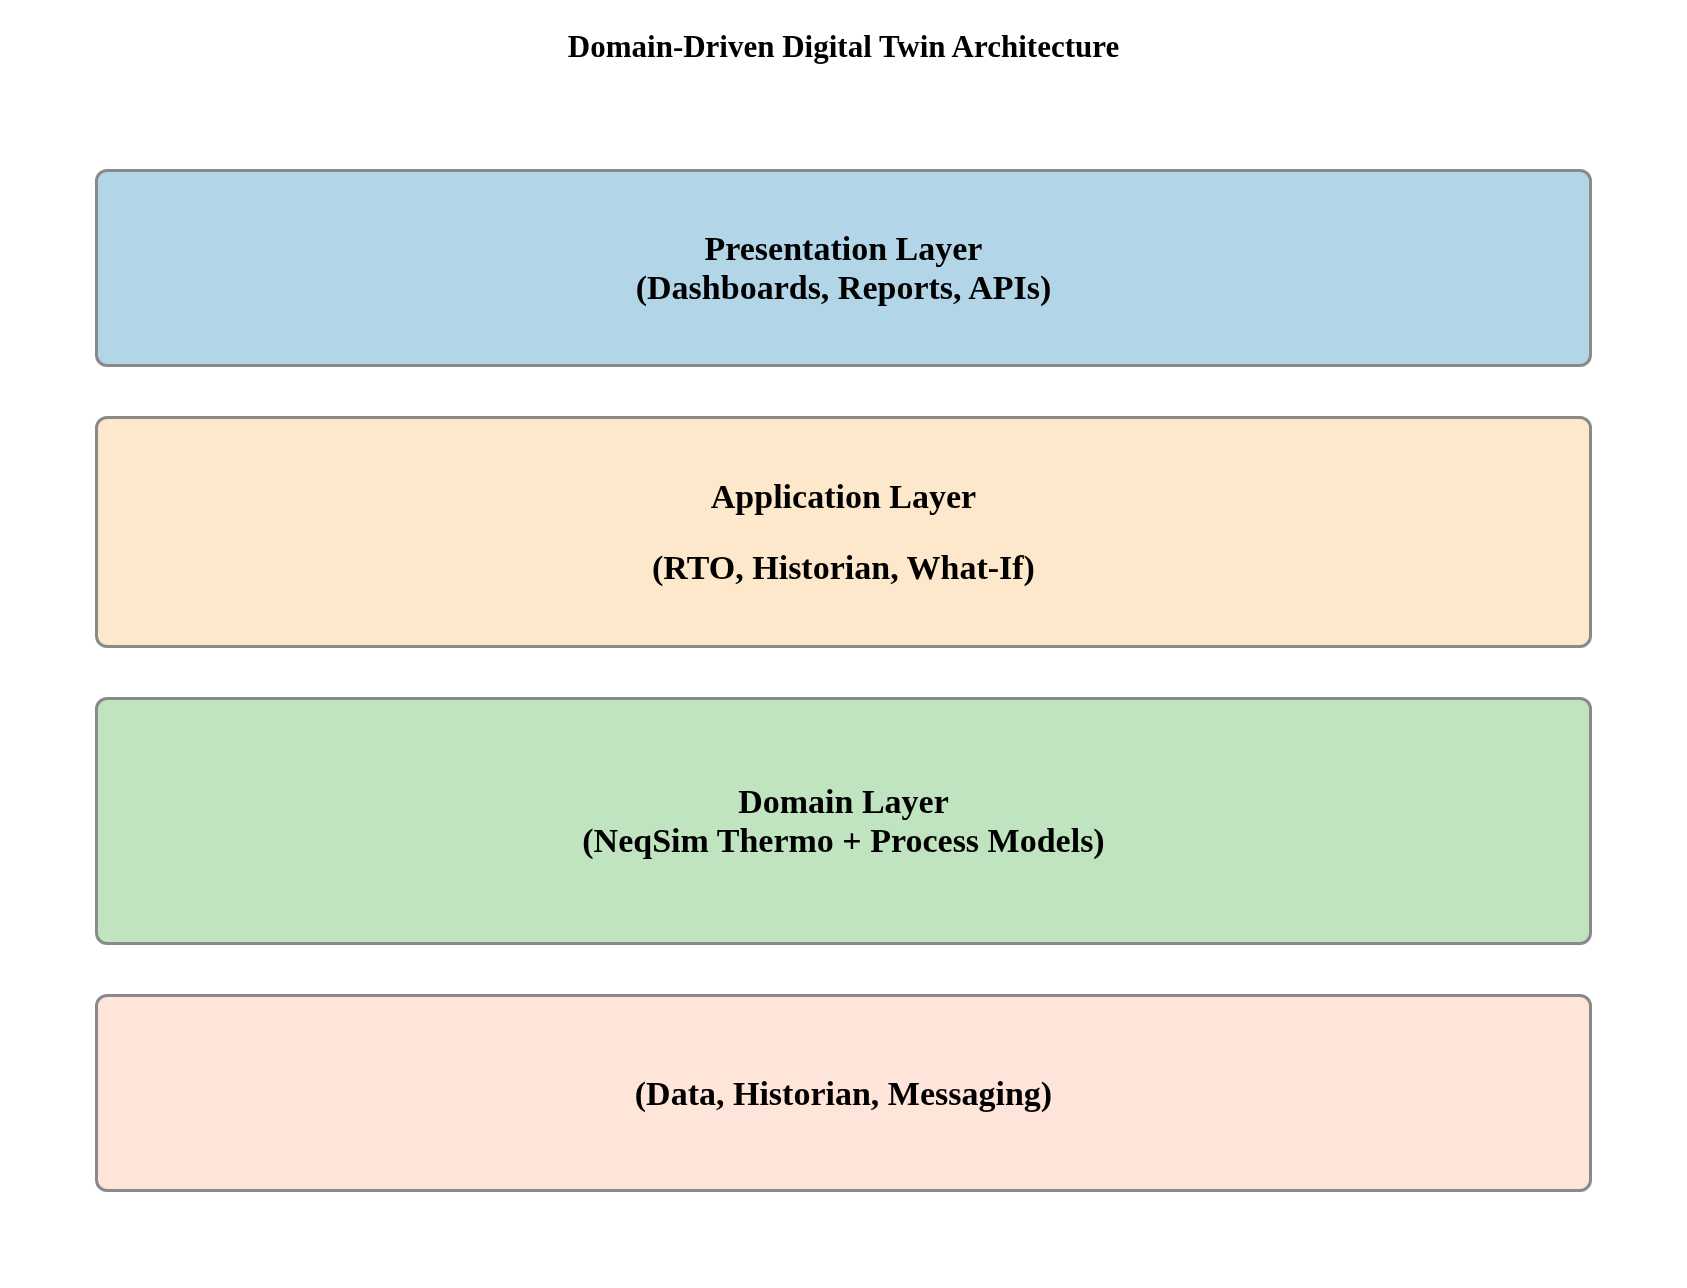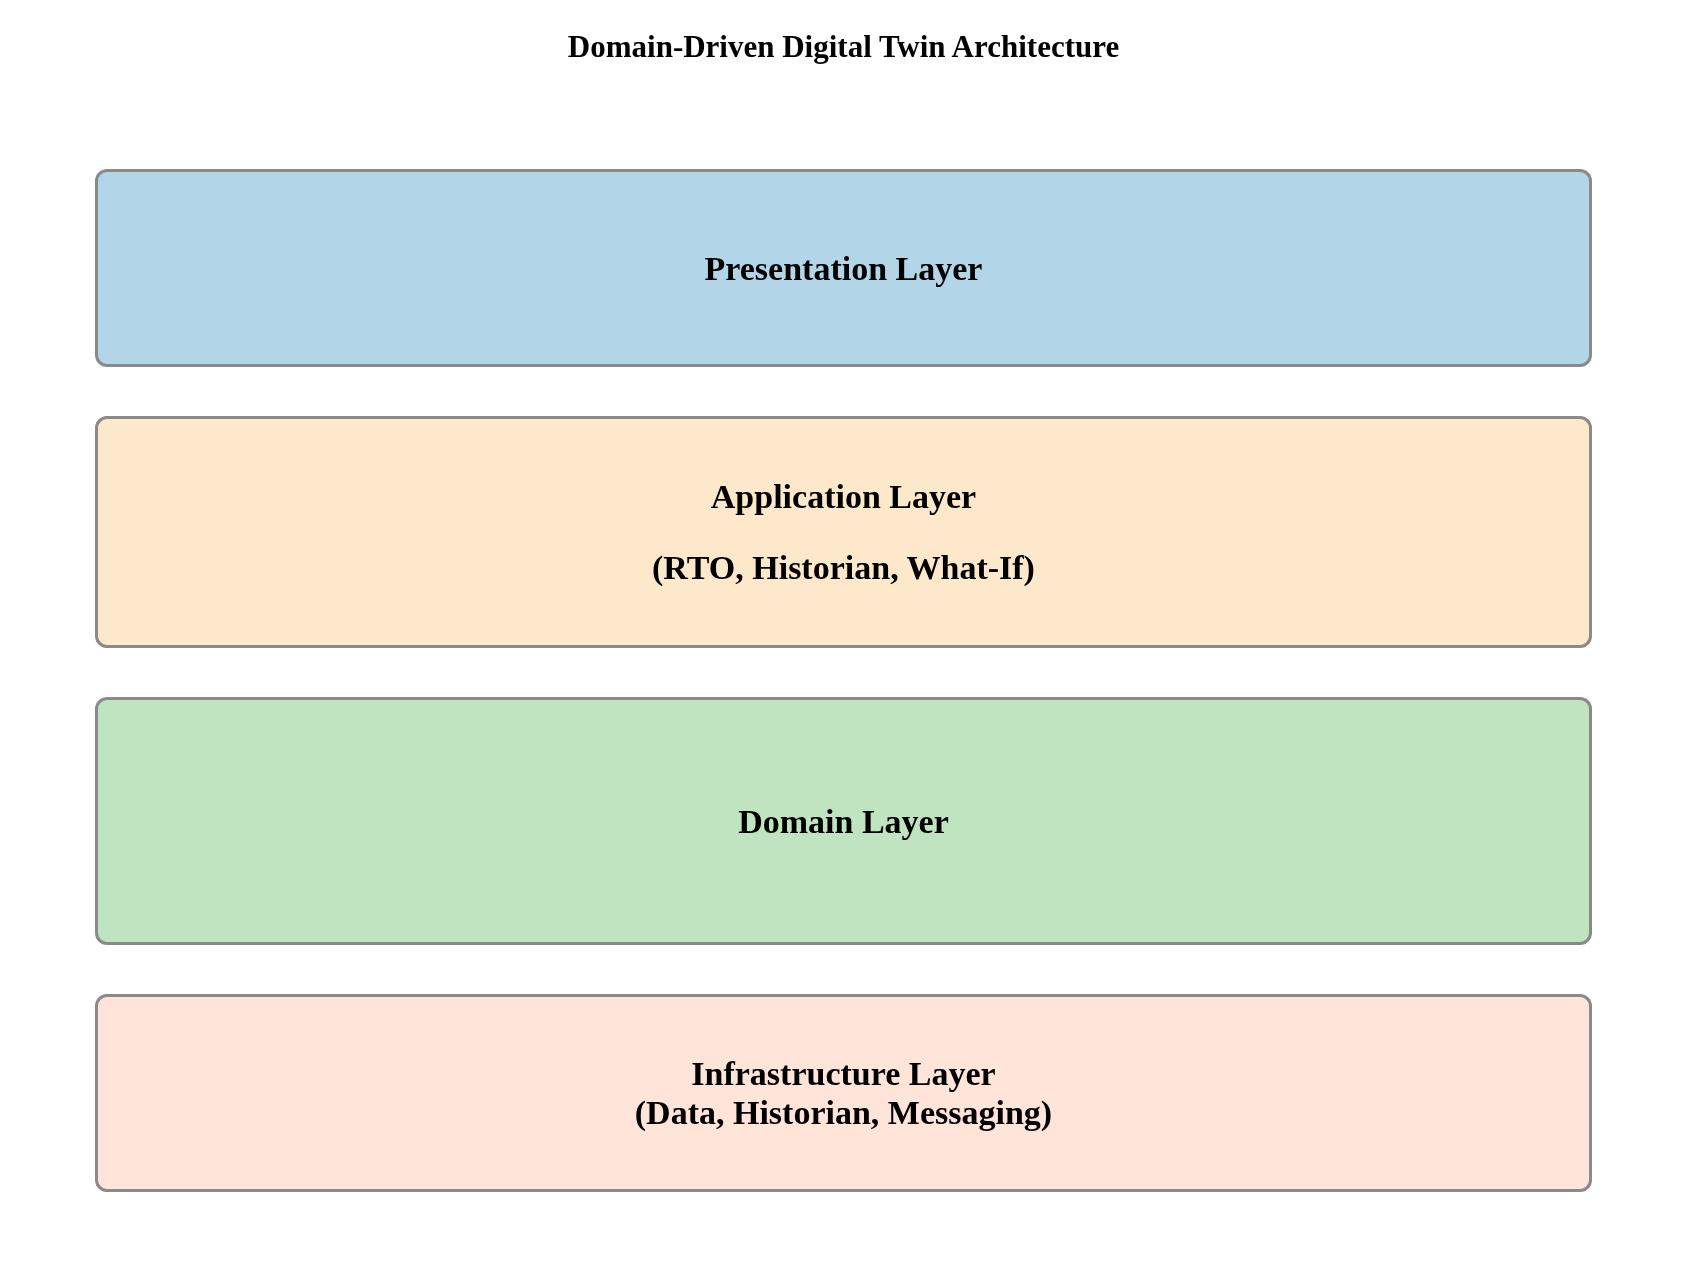--- a/index.html
+++ b/index.html
@@ -16,27 +16,28 @@
   #l2 { top: 697px; height: 248px; }
   #l3 { top: 994px; height: 198px; }
 </style>
 </head>
 <body>
 
 <div class="title">Domain-Driven Digital Twin Architecture</div>
 
 <div class="layer" id="l0" style="background: rgb(179, 213, 232); border-color: rgb(138, 138, 138);">
   <div class="name">Presentation Layer</div>
+  <div class="desc">(Dashboards, Reports, APIs)</div>
 </div>
 
 <div class="layer" id="l1" style="background: rgb(254, 232, 203); border-color: rgb(138, 138, 138);">
   <div class="name">Application Layer</div>
   <div class="desc">(RTO, Historian, What-If)</div>
 </div>
 
 <div class="layer" id="l2" style="background: rgb(192, 228, 191); border-color: rgb(138, 138, 138);">
   <div class="name">Domain Layer</div>
+  <div class="desc">(NeqSim Thermo + Process Models)</div>
 </div>
 
 <div class="layer" id="l3" style="background: rgb(254, 228, 217); border-color: rgb(138, 138, 138);">
-  <div class="name">Infrastructure Layer</div>
   <div class="desc">(Data, Historian, Messaging)</div>
 </div>
 
 </body></html>

